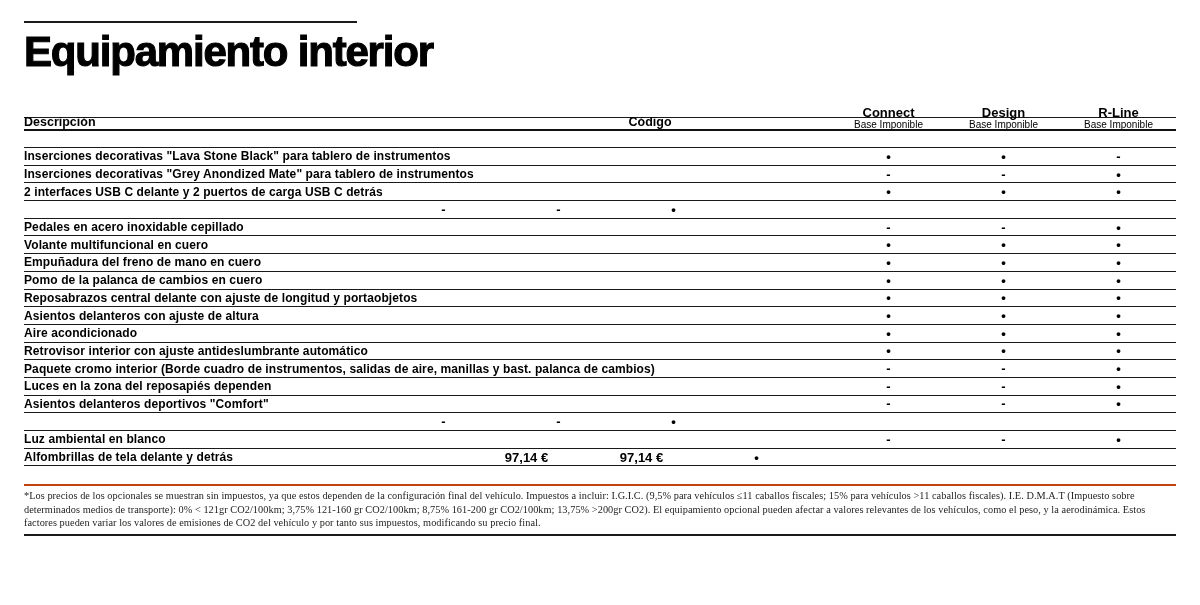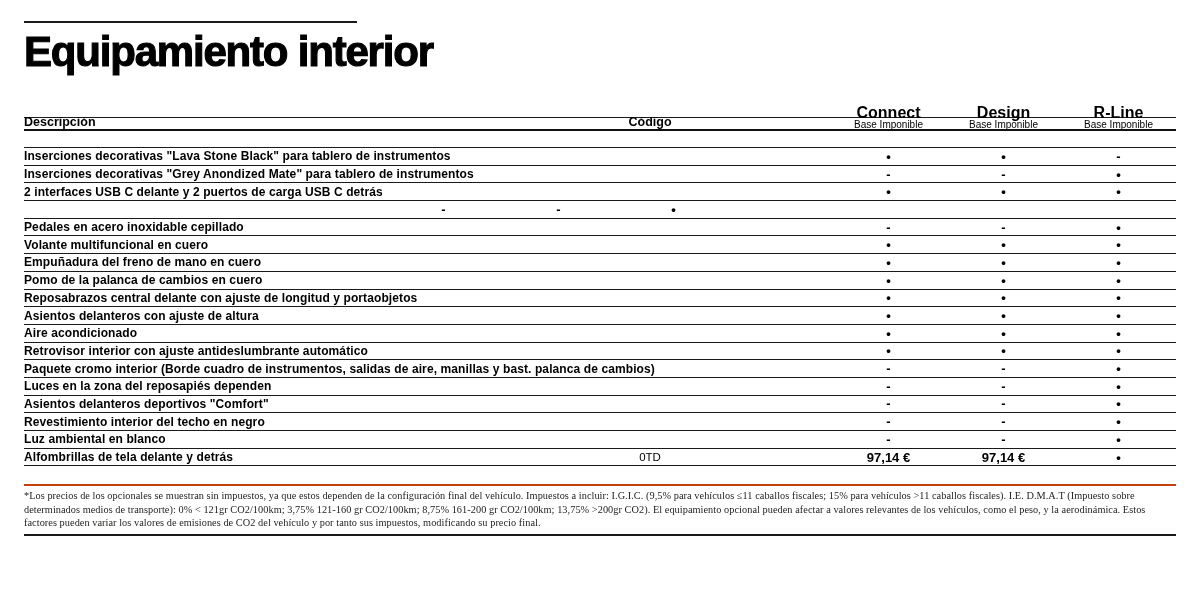--- a/index.html
+++ b/index.html
@@ -42,21 +42,21 @@
   .thead .c-desc, .thead .c-code {
     display: flex; align-items: center;
     font-size: 12.5px; font-weight: bold;
   }
   .thead .c-code { justify-content: center; }
   .thead .c-trim {
     display: flex; flex-direction: column;
     align-items: center; justify-content: center;
     padding-top: 1px;
   }
-  .trim-name { font-size: 16px; font-weight: bold; line-height: 14px; display: block; }
+  .trim-name { font-size: 13px; font-weight: bold; line-height: 14px; display: block; }
   .trim-sub  { font-size: 10px; font-weight: normal; line-height: 9px; display: block; }
 
   .tbody { margin-top: 16px; border-top: 1.5px solid #1a1a1a; }
   .trow {
     display: flex; align-items: center;
     height: 17.7px;
     border-bottom: 1.5px solid #1a1a1a;
   }
   .trow .c-desc {
     font-size: 12px; font-weight: bold;
@@ -218,38 +218,36 @@
 
   <div class="trow">
     <div class="cell c-desc">Asientos delanteros deportivos "Comfort"</div>
     <div class="cell c-code"></div>
     <div class="cell c-trim">-</div>
     <div class="cell c-trim">-</div>
     <div class="cell c-trim">•</div>
   </div>
 
   <div class="trow">
-    <div class="cell c-desc">Revestimiento interior del techo en negro</div>
     <div class="cell c-code"></div>
     <div class="cell c-trim">-</div>
     <div class="cell c-trim">-</div>
     <div class="cell c-trim">•</div>
   </div>
 
   <div class="trow">
     <div class="cell c-desc">Luz ambiental en blanco</div>
     <div class="cell c-code"></div>
     <div class="cell c-trim">-</div>
     <div class="cell c-trim">-</div>
     <div class="cell c-trim">•</div>
   </div>
 
   <div class="trow">
     <div class="cell c-desc">Alfombrillas de tela delante y detrás</div>
-    <div class="cell c-code">0TD</div>
     <div class="cell c-trim">97,14 €</div>
     <div class="cell c-trim">97,14 €</div>
     <div class="cell c-trim">•</div>
   </div>
 </div>
 
   </div>
 
   <p class="footnote">*Los precios de los opcionales se muestran sin impuestos, ya que estos dependen de la configuración final del vehículo. Impuestos a incluir: I.G.I.C. (9,5% para vehículos ≤11 caballos fiscales; 15% para vehículos &gt;11 caballos fiscales). I.E. D.M.A.T (Impuesto sobre determinados medios de transporte): 0% &lt; 121gr CO2/100km; 3,75% 121-160 gr CO2/100km; 8,75% 161-200 gr CO2/100km; 13,75% &gt;200gr CO2). El equipamiento opcional pueden afectar a valores relevantes de los vehículos, como el peso, y la aerodinámica. Estos factores pueden variar los valores de emisiones de CO2 del vehículo y por tanto sus impuestos, modificando su precio final.</p>
 

